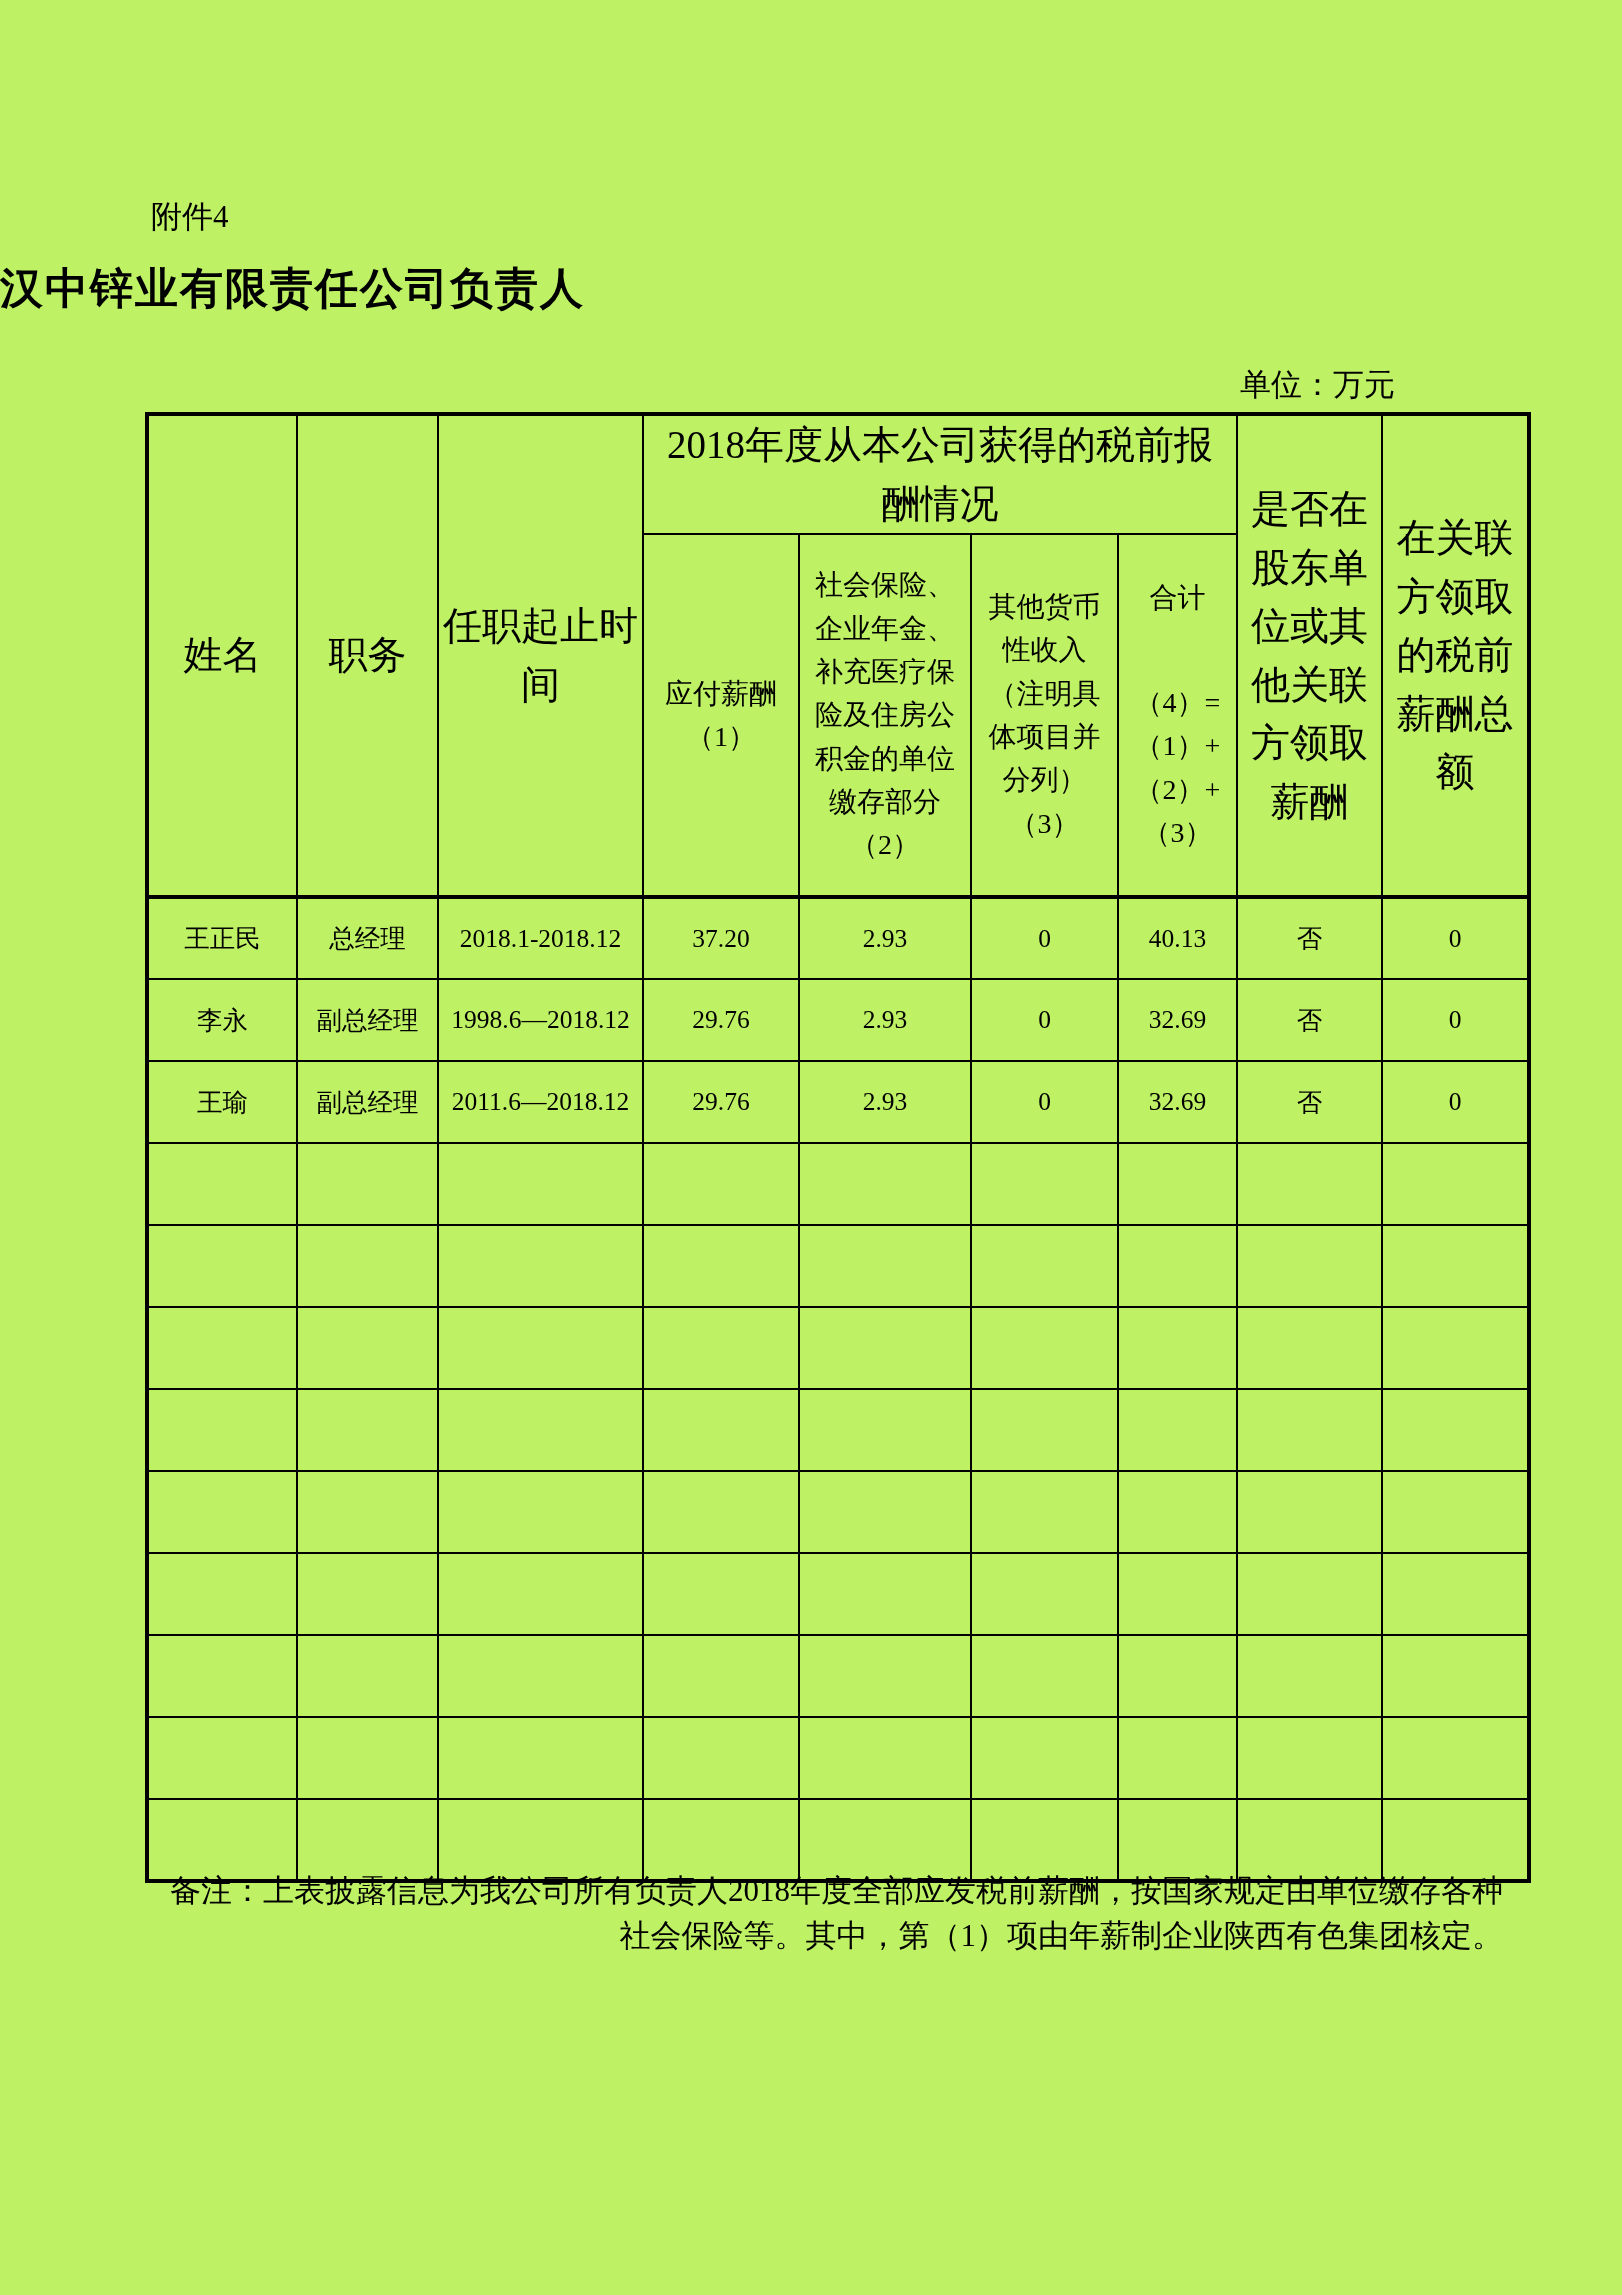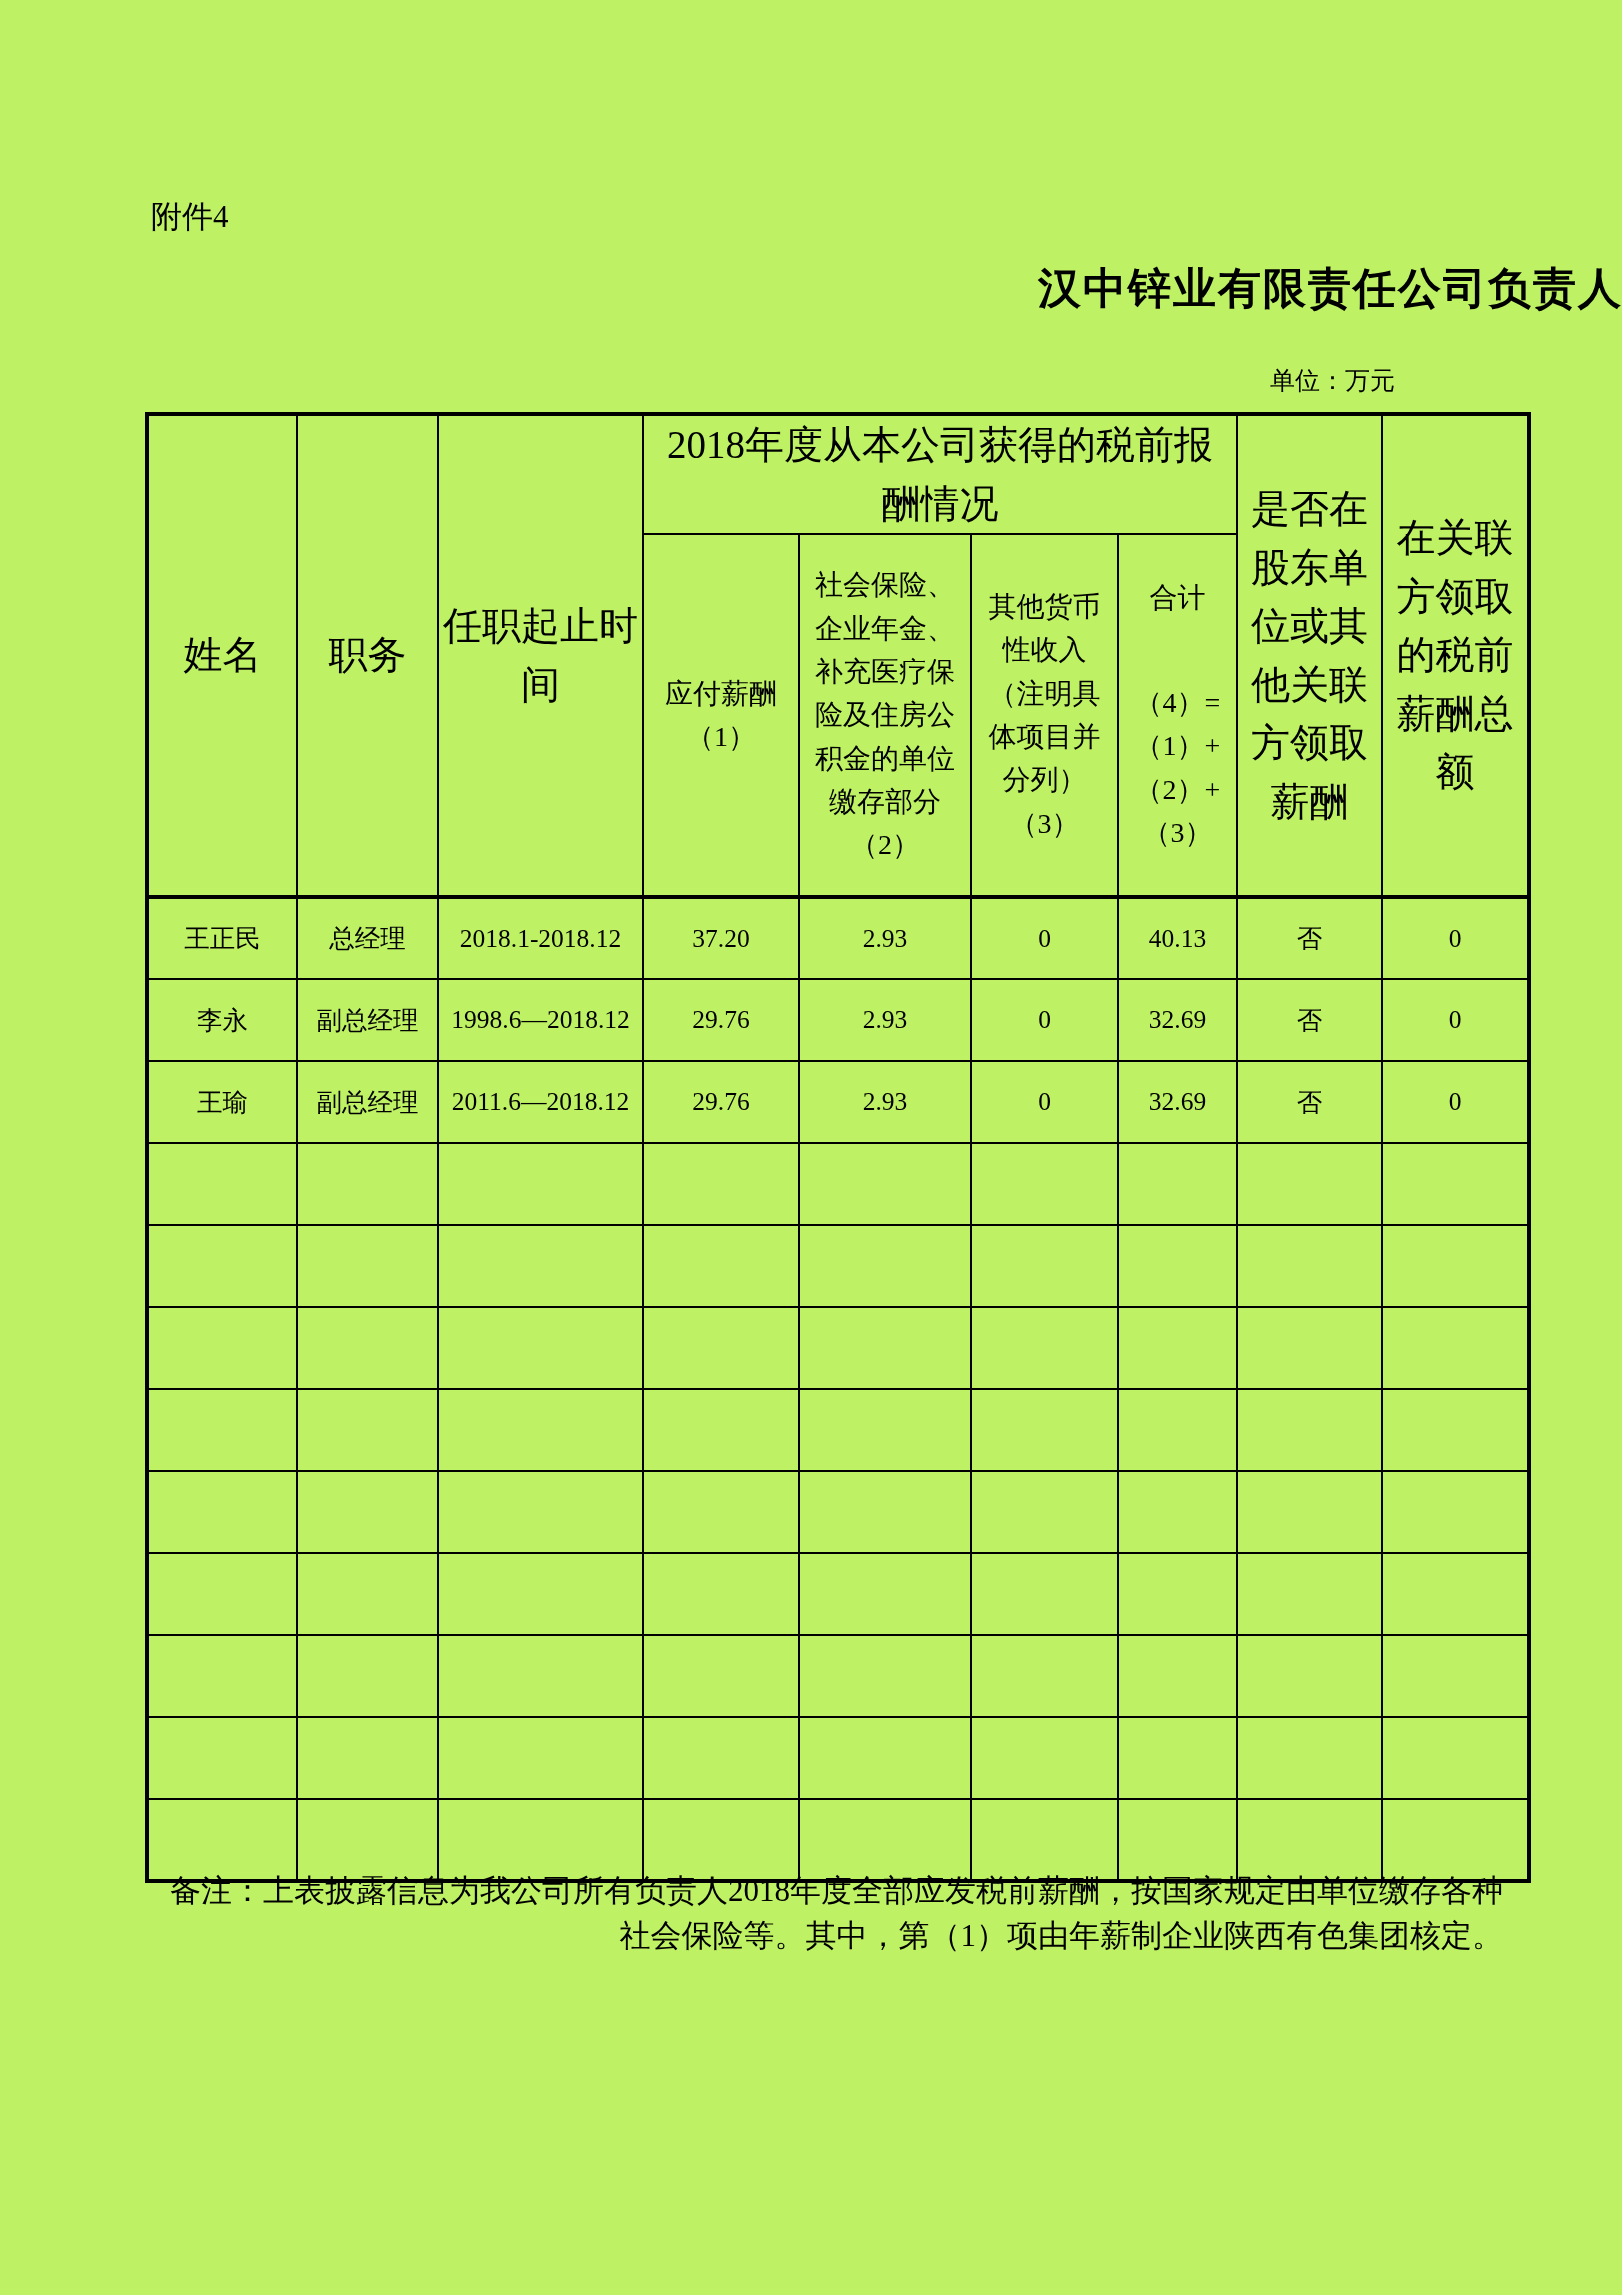--- a/index.html
+++ b/index.html
@@ -9,28 +9,28 @@
     background:#bef264;
     font-family:"Liberation Serif","DejaVu Serif",serif;
     color:#000;
   }
   .attachment{
     position:absolute;left:151px;top:198px;
     font-size:31px;line-height:1.2;
   }
   .title-line{
     position:absolute;left:0;width:100%;
-    text-align:right;font-weight:bold;
+    text-align:left;font-weight:bold;
     font-size:43px;letter-spacing:2px;
   }
   .title-line.l1{top:260px;}
   .title-line.l2{top:323px;}
   .unit-label{
     position:absolute;top:364px;right:228px;
-    font-size:25px;
+    font-size:31px;
   }
   table.salary{
     position:absolute;left:145px;top:412px;
     width:1383px;
     border-collapse:collapse;table-layout:fixed;
     border:4.6px solid #000;
   }
   table.salary th,table.salary td{
     border:2.6px solid #000;
     text-align:center;vertical-align:middle;

